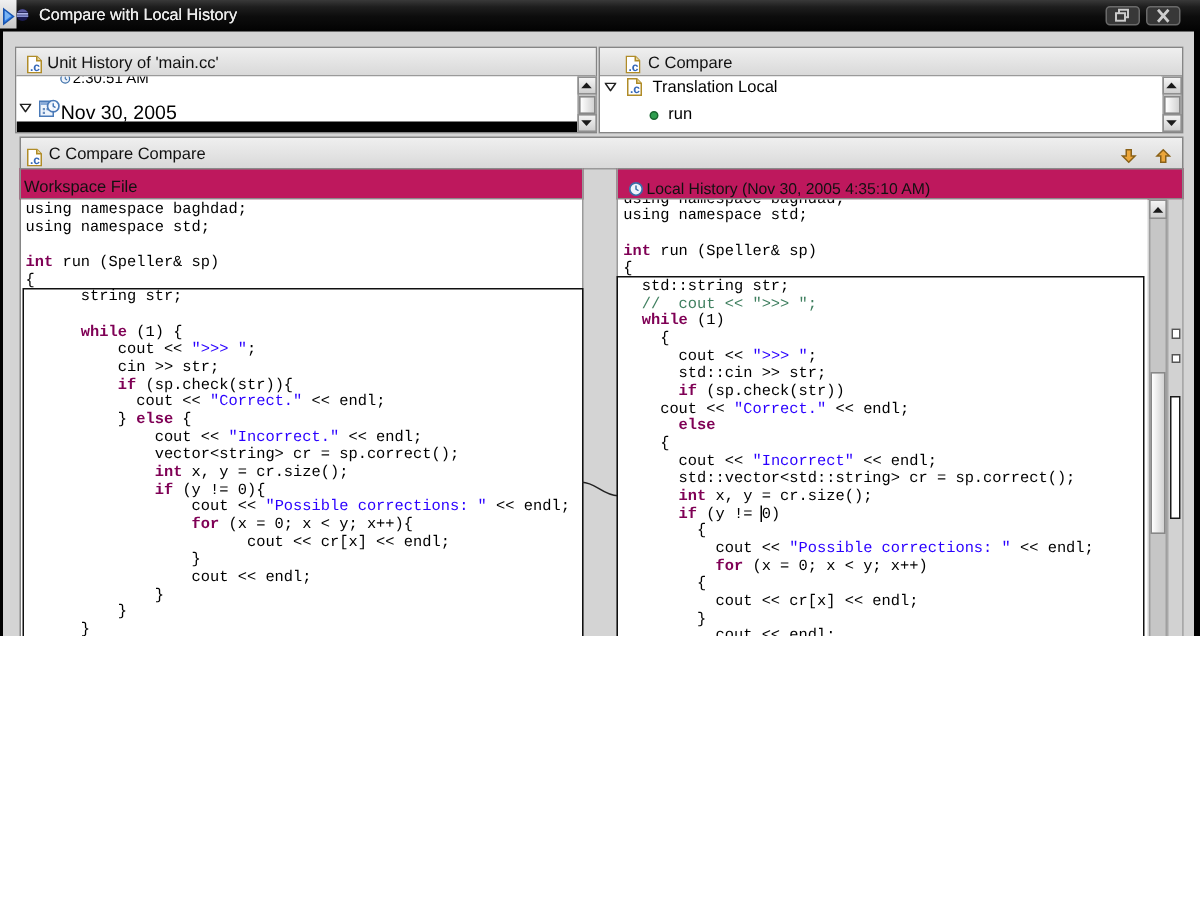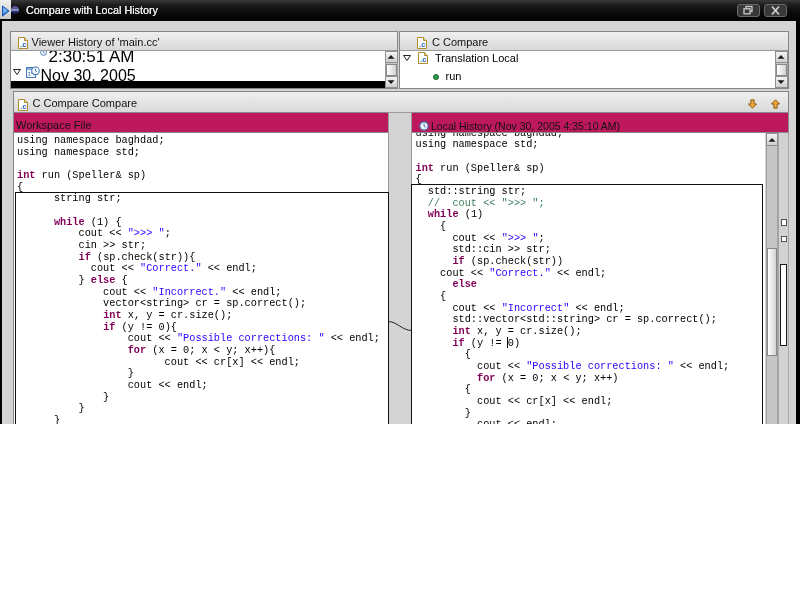--- a/index.html
+++ b/index.html
@@ -57,48 +57,48 @@
       </svg>
     </div>
 <div id="dialog"></div>
 <div class="pane" style="left:9.5px;top:31px;width:388px;height:57.5px">
 <div class="phead">
         <svg style="position:absolute;left:7px;top:4.5px" width="10" height="12" viewBox="0 0 10 12">
 <path d="M0.5 0.5 H6.5 L9.5 3.5 V11.5 H0.5 Z" fill="#fff" stroke="#b08c28" stroke-width="1"></path>
 <path d="M6.5 0.5 L6.5 3.5 L9.5 3.5" fill="#e8d8a0" stroke="#b08c28" stroke-width="1"></path>
 <text x="2" y="10" font-family="Liberation Sans" font-size="8" font-weight="bold" fill="#3668b8">.c</text>
 </svg>
-        <span style="left:21px">Viewer History of 'main.cc'</span>
+        <span style="left:21px">Unit History of 'main.cc'</span>
       </div>
 </div>
 <div style="position:absolute;left:10.5px;top:50.5px;width:374px;height:37.5px;overflow:hidden;background:#fff" id="lhlist">
 <div style="position:absolute;left:29.5px;top:-2px">
         <svg style="position:absolute;left:0px;top:0px" width="7.0" height="7.0" viewBox="0 0 12 12">
 <circle cx="6" cy="6" r="5" fill="#eef3fb" stroke="#3a6ea8" stroke-width="1.4"></circle>
 <path d="M6 3.2 V6 L8 7.4" stroke="#3a6ea8" stroke-width="1.2" fill="none"></path>
 </svg>
       </div>
-<div style="position:absolute;left:38px;top:-4px;font-size:17px">2:30:51 AM</div>
+<div style="position:absolute;left:38px;top:-4px;font-size:10px">2:30:51 AM</div>
 <div style="position:absolute;left:2.5px;top:18px">
         <svg style="position:absolute;left:0px;top:0px" width="8" height="6" viewBox="0 0 8 6">
 <path d="M0.5 0.5 H7.5 L4 5.5 Z" fill="#fff" stroke="#222" stroke-width="1"></path>
 </svg>
       </div>
 <div style="position:absolute;left:15.5px;top:15.5px">
         <svg style="position:absolute;left:0;top:0" width="14" height="13" viewBox="0 0 14 13">
 <rect x="0.5" y="1.5" width="9" height="10" fill="#eef4fc" stroke="#4a7ab8"></rect>
 <rect x="1" y="2" width="8" height="2" fill="#88aad8"></rect>
 <rect x="2.5" y="6" width="1.5" height="1.5" fill="#6a8ec0"></rect>
           <rect x="5" y="6" width="1.5" height="1.5" fill="#6a8ec0"></rect>
 <rect x="2.5" y="8.5" width="1.5" height="1.5" fill="#6a8ec0"></rect>
 <circle cx="9.5" cy="4.8" r="3.8" fill="#f8fbff" fill-opacity="0.9" stroke="#4a7ab8" stroke-width="1.1"></circle>
 <path d="M9.5 2.8 V4.8 L11 5.8" stroke="#4a7ab8" stroke-width="1" fill="none"></path>
 </svg>
       </div>
-<div style="position:absolute;left:30px;top:16px;font-size:16px">Nov 30, 2005</div>
+<div style="position:absolute;left:30px;top:16px;font-size:13px">Nov 30, 2005</div>
 <div style="position:absolute;left:0;top:30.5px;width:374px;height:7px;background:#000"></div>
 </div>
 <div class="vtrough" style="left:384.5px;top:50.5px;width:13px;height:37.5px"></div>
 <div class="sbtn" style="left:384.5px;top:50.5px;width:13px;height:12.5px">
       <svg width="10" height="10" viewBox="0 0 10 10" style="display:block;margin:auto">
         <polygon points="1.5,6.8 8.5,6.8 5,3" fill="#1a1a1a"></polygon>
       </svg>
     </div>
 <div class="vthumb" style="left:385.5px;top:63.5px;width:11px;height:12px"></div>
 <div class="sbtn" style="left:384.5px;top:75.5px;width:13px;height:12.5px">

